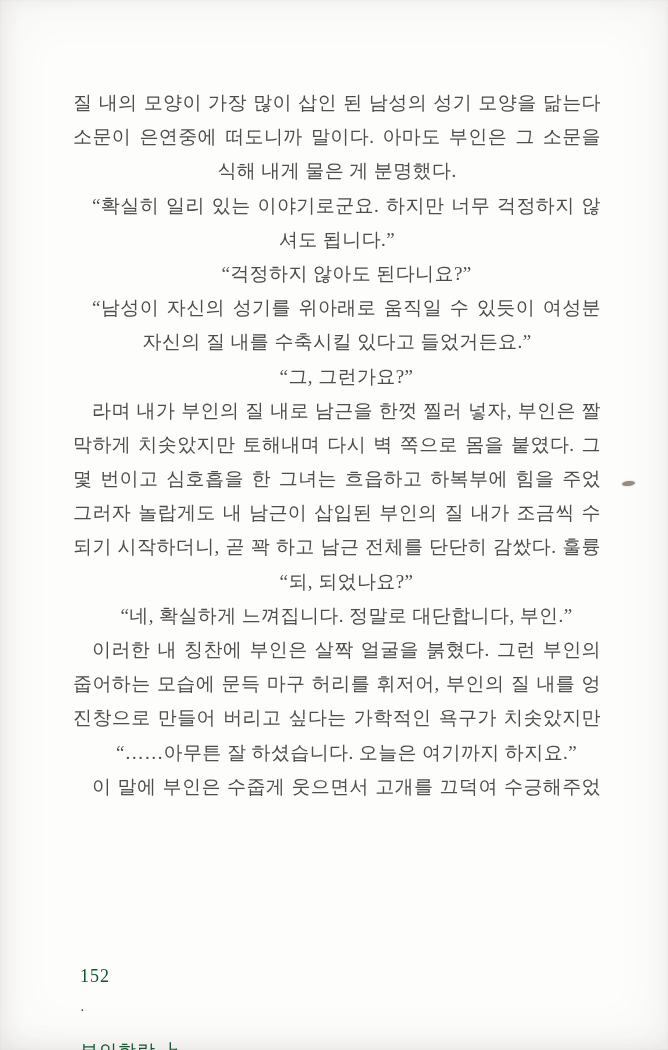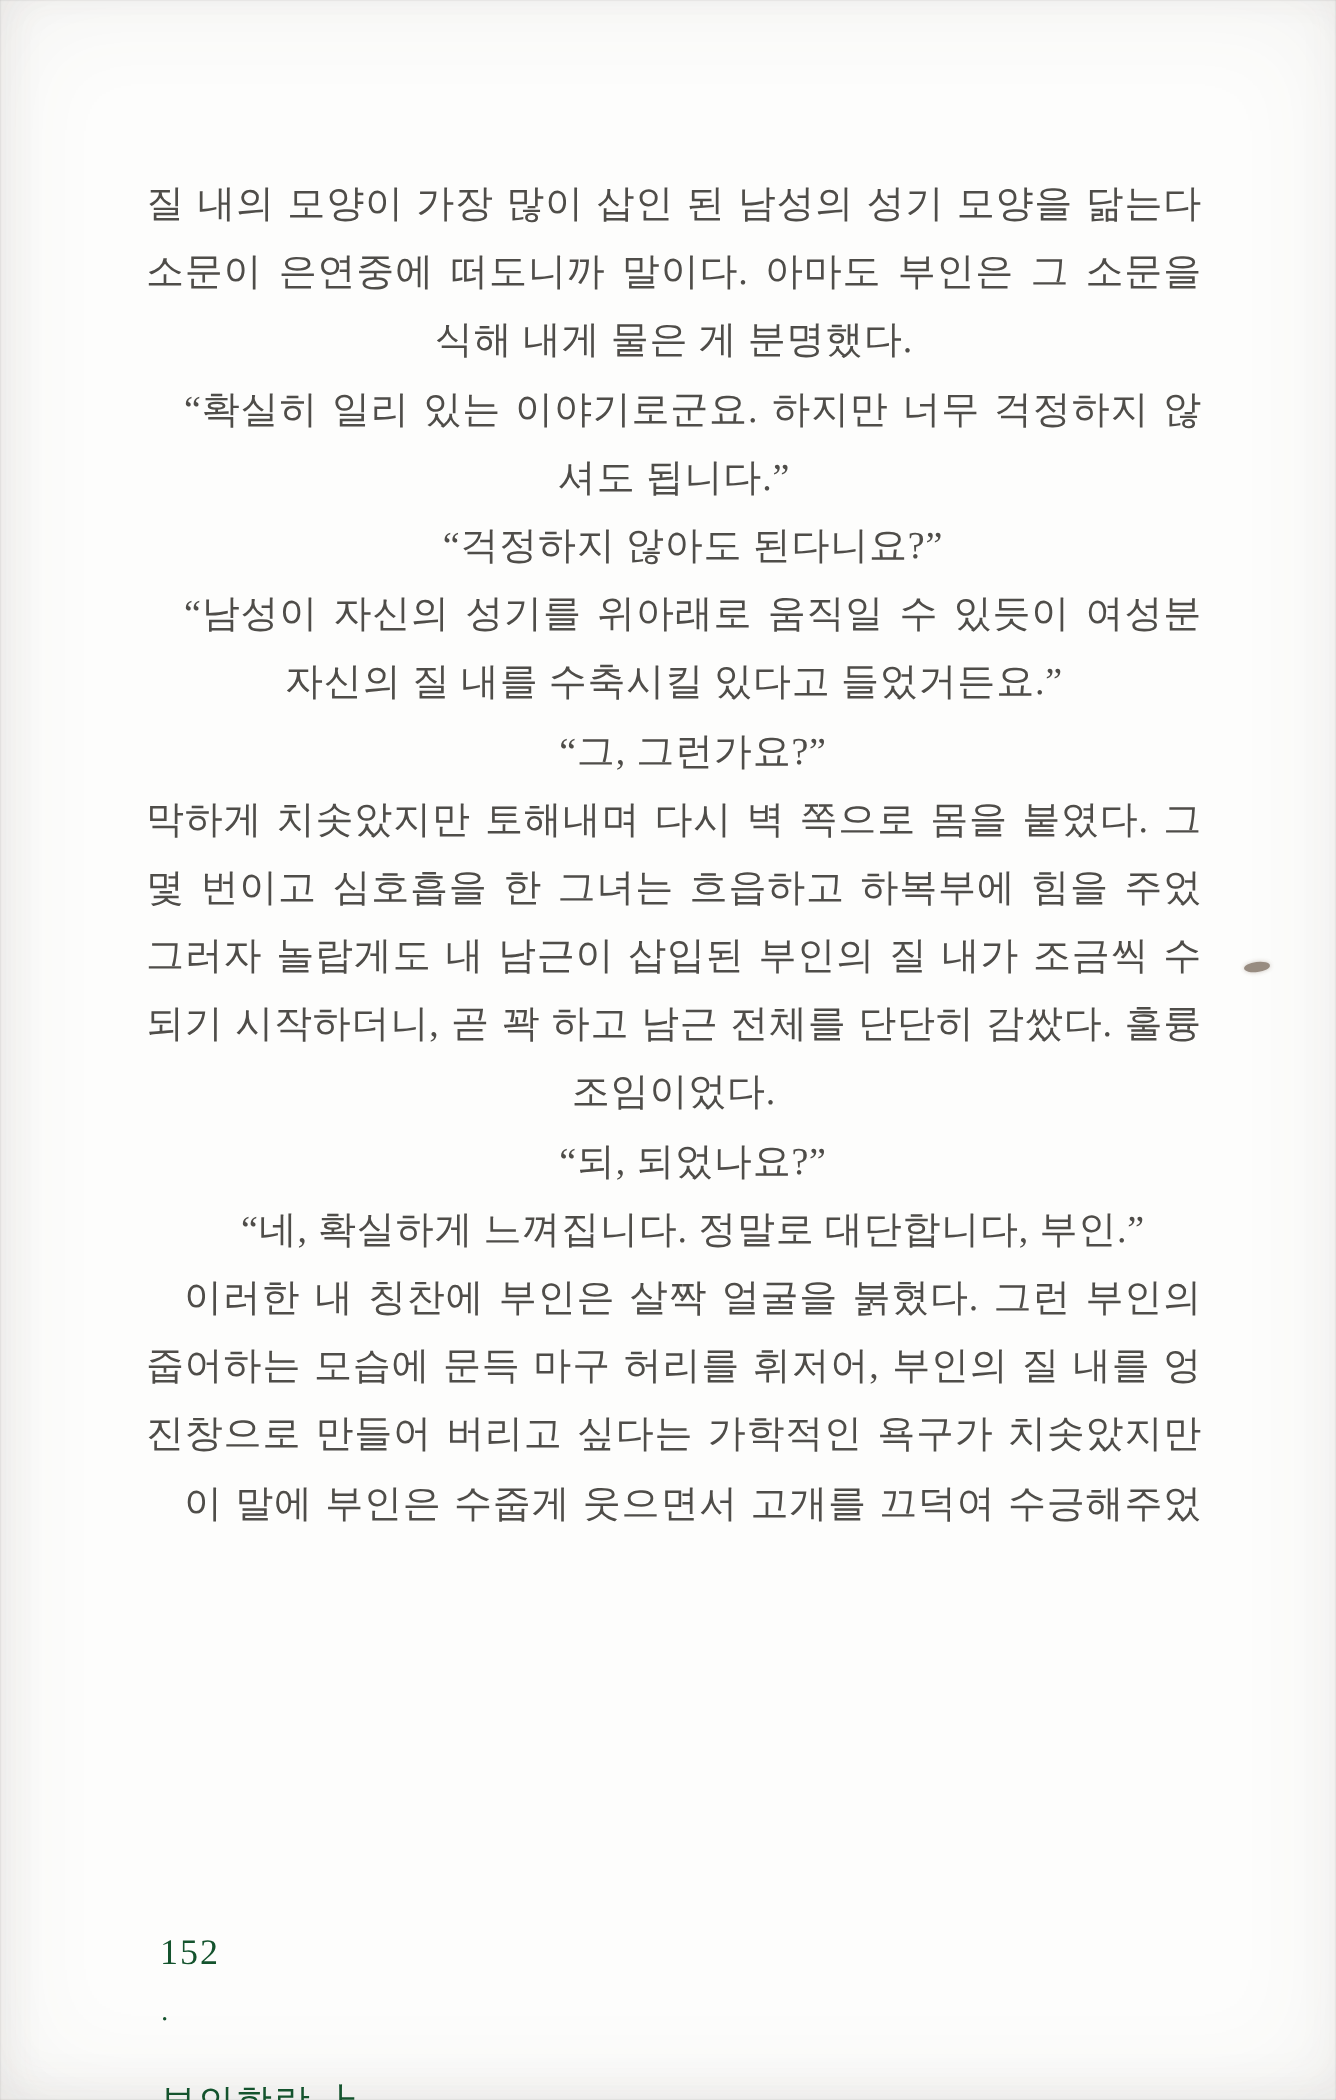--- a/index.html
+++ b/index.html
@@ -86,30 +86,31 @@
   <div class="text-block">
       <div class="line justify">질 내의 모양이 가장 많이 삽인 된 남성의 성기 모양을 닮는다는</div>
       <div class="line justify">소문이 은연중에 떠도니까 말이다. 아마도 부인은 그 소문을 의</div>
       <div class="line">식해 내게 물은 게 분명했다.</div>
       <div class="line indent justify">“확실히 일리 있는 이야기로군요. 하지만 너무 걱정하지 않으</div>
       <div class="line">셔도 됩니다.”</div>
       <div class="line indent">“걱정하지 않아도 된다니요?”</div>
       <div class="line indent justify">“남성이 자신의 성기를 위아래로 움직일 수 있듯이 여성분들도</div>
       <div class="line">자신의 질 내를 수축시킬 있다고 들었거든요.”</div>
       <div class="line indent">“그, 그런가요?”</div>
+      <div class="line indent justify">라며 내가 부인의 질 내로 남근을 한껏 찔러 넣자, 부인은 짤</div>
       <div class="line justify">막하게 치솟았지만 토해내며 다시 벽 쪽으로 몸을 붙였다. 그 후</div>
       <div class="line justify">몇 번이고 심호흡을 한 그녀는 흐읍하고 하복부에 힘을 주었다.</div>
       <div class="line justify">그러자 놀랍게도 내 남근이 삽입된 부인의 질 내가 조금씩 수축</div>
       <div class="line justify">되기 시작하더니, 곧 꽉 하고 남근 전체를 단단히 감쌌다. 훌륭한</div>
-      <div class="line">조임이었다.</div>
       <div class="line indent">“되, 되었나요?”</div>
       <div class="line indent">“네, 확실하게 느껴집니다. 정말로 대단합니다, 부인.”</div>
       <div class="line indent justify">이러한 내 칭찬에 부인은 살짝 얼굴을 붉혔다. 그런 부인의 수</div>
       <div class="line justify">줍어하는 모습에 문득 마구 허리를 휘저어, 부인의 질 내를 엉망</div>
       <div class="line justify">진창으로 만들어 버리고 싶다는 가학적인 욕구가 치솟았지만 나</div>
+      <div class="line indent">“……아무튼 잘 하셨습니다. 오늘은 여기까지 하지요.”</div>
       <div class="line indent justify">이 말에 부인은 수줍게 웃으면서 고개를 끄덕여 수긍해주었다.</div>
     </div>
 
   <div class="scan-smudge"></div>
 
   <div class="page-footer">
     <span>152</span>
     <span class="dot">·</span>
     <span>부인함락 上</span>
   </div>

